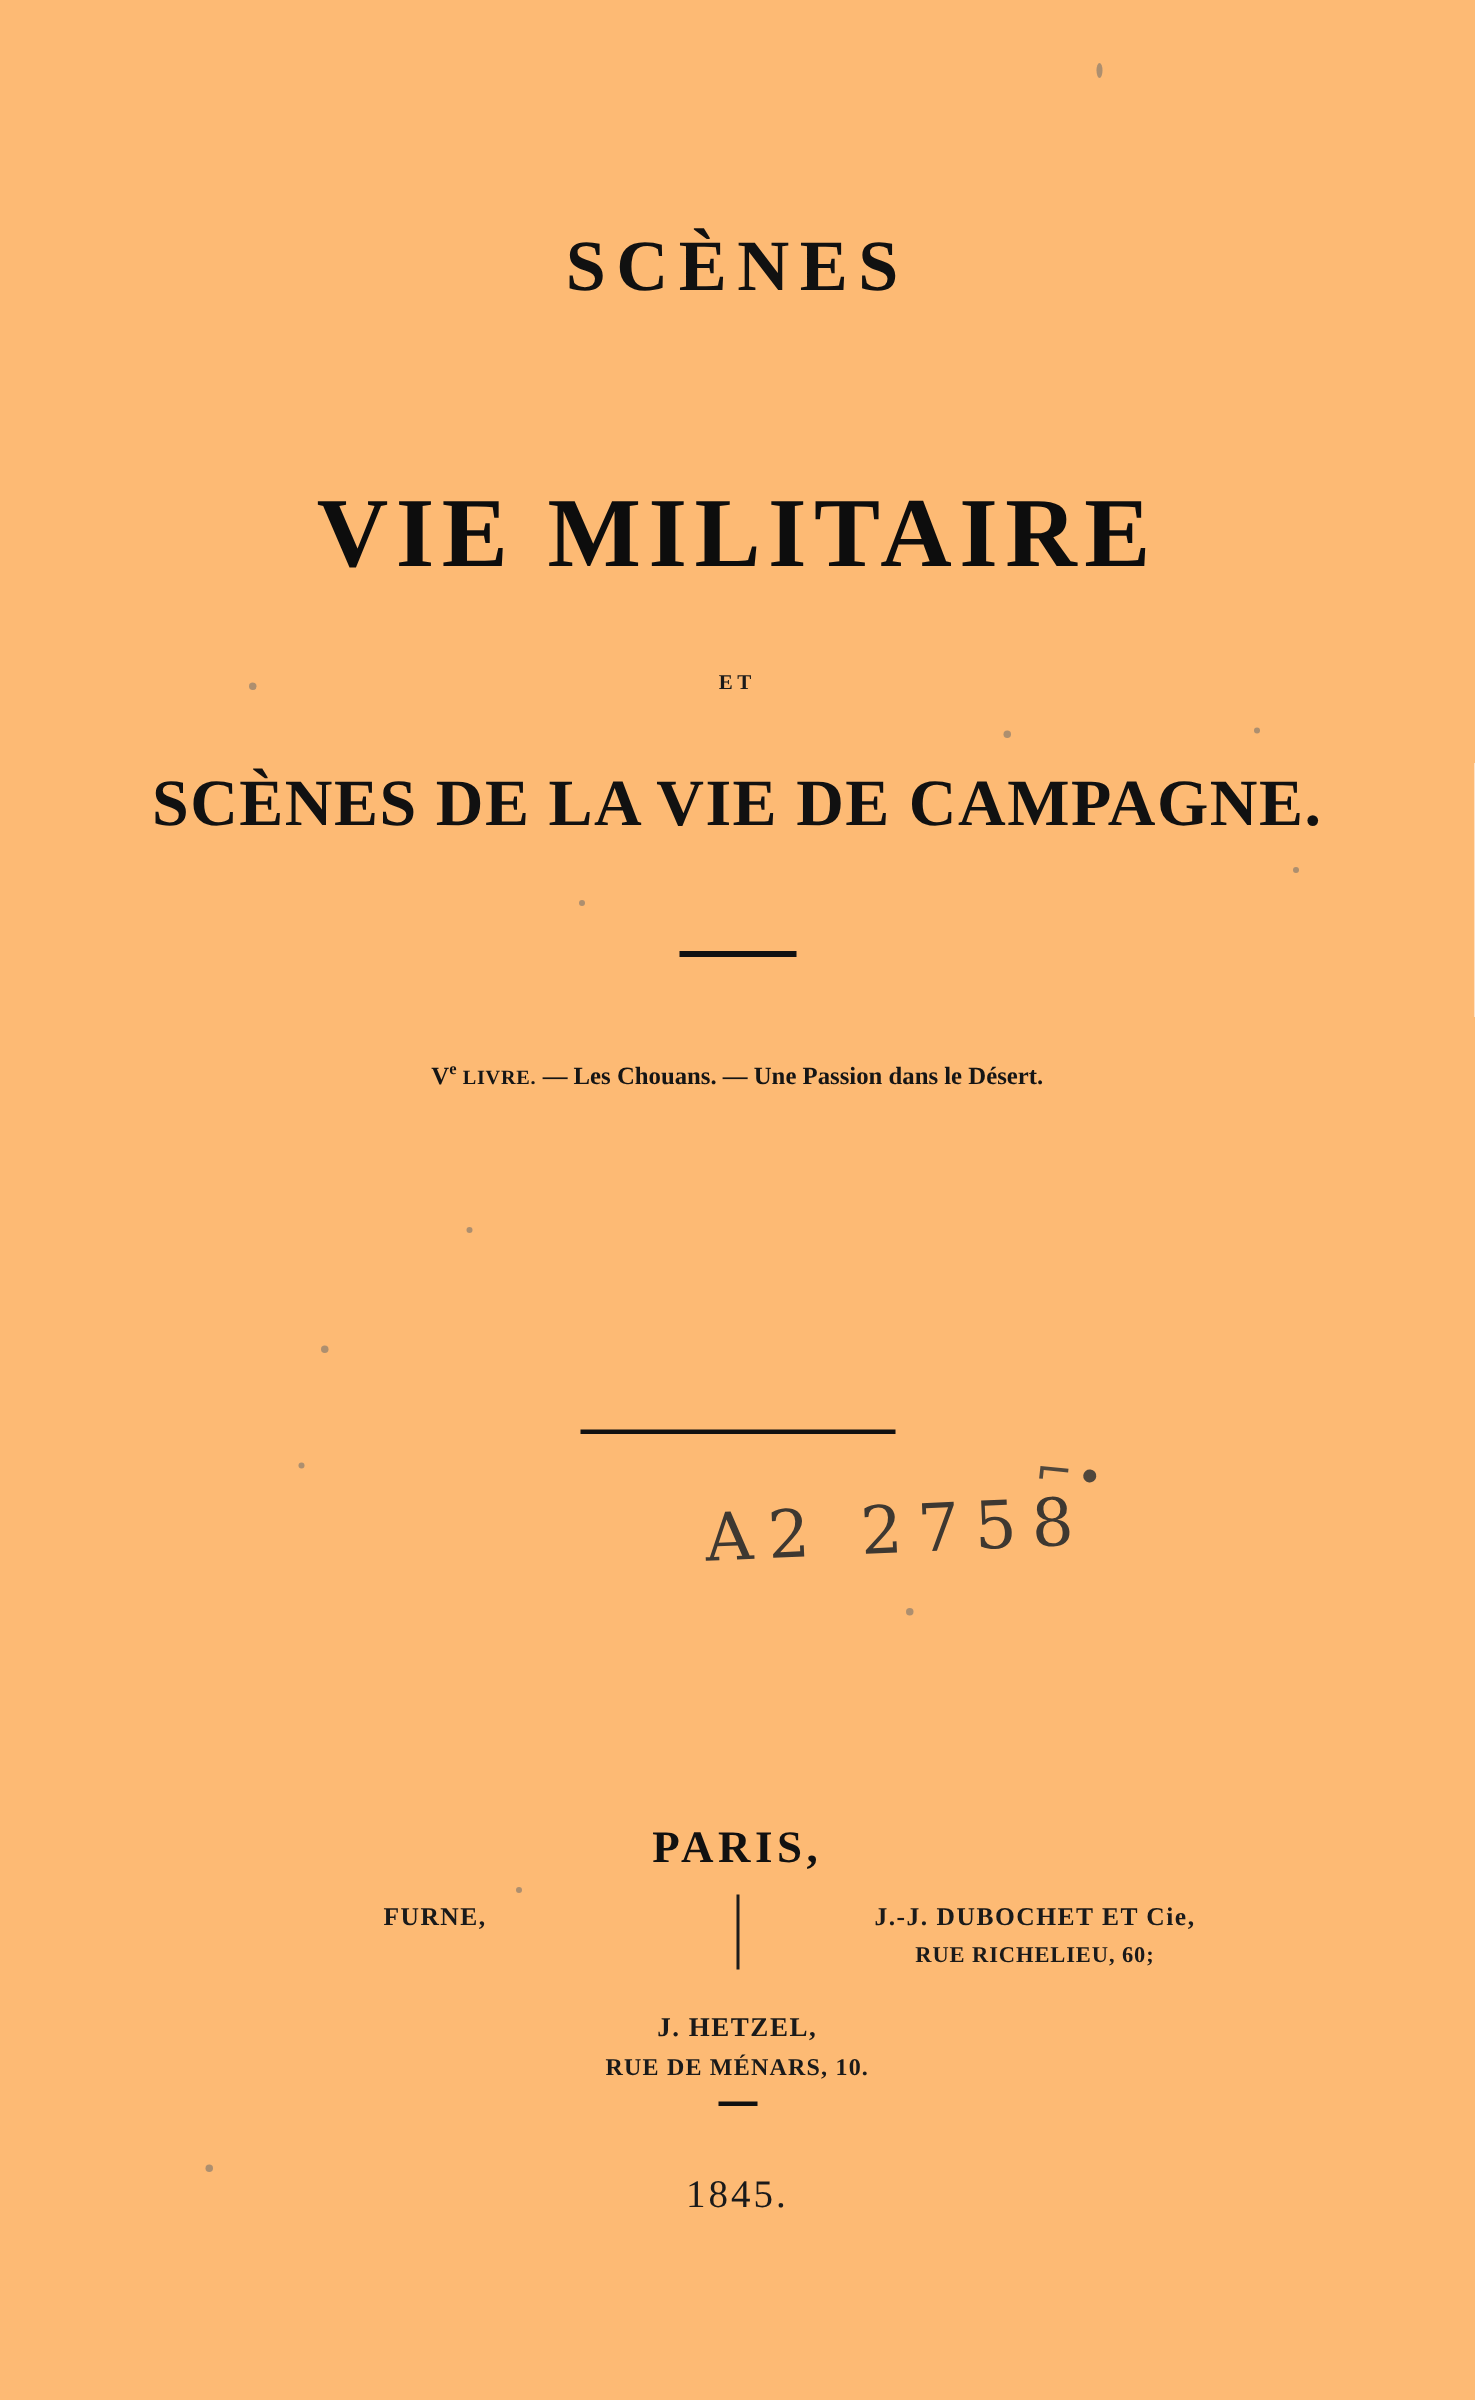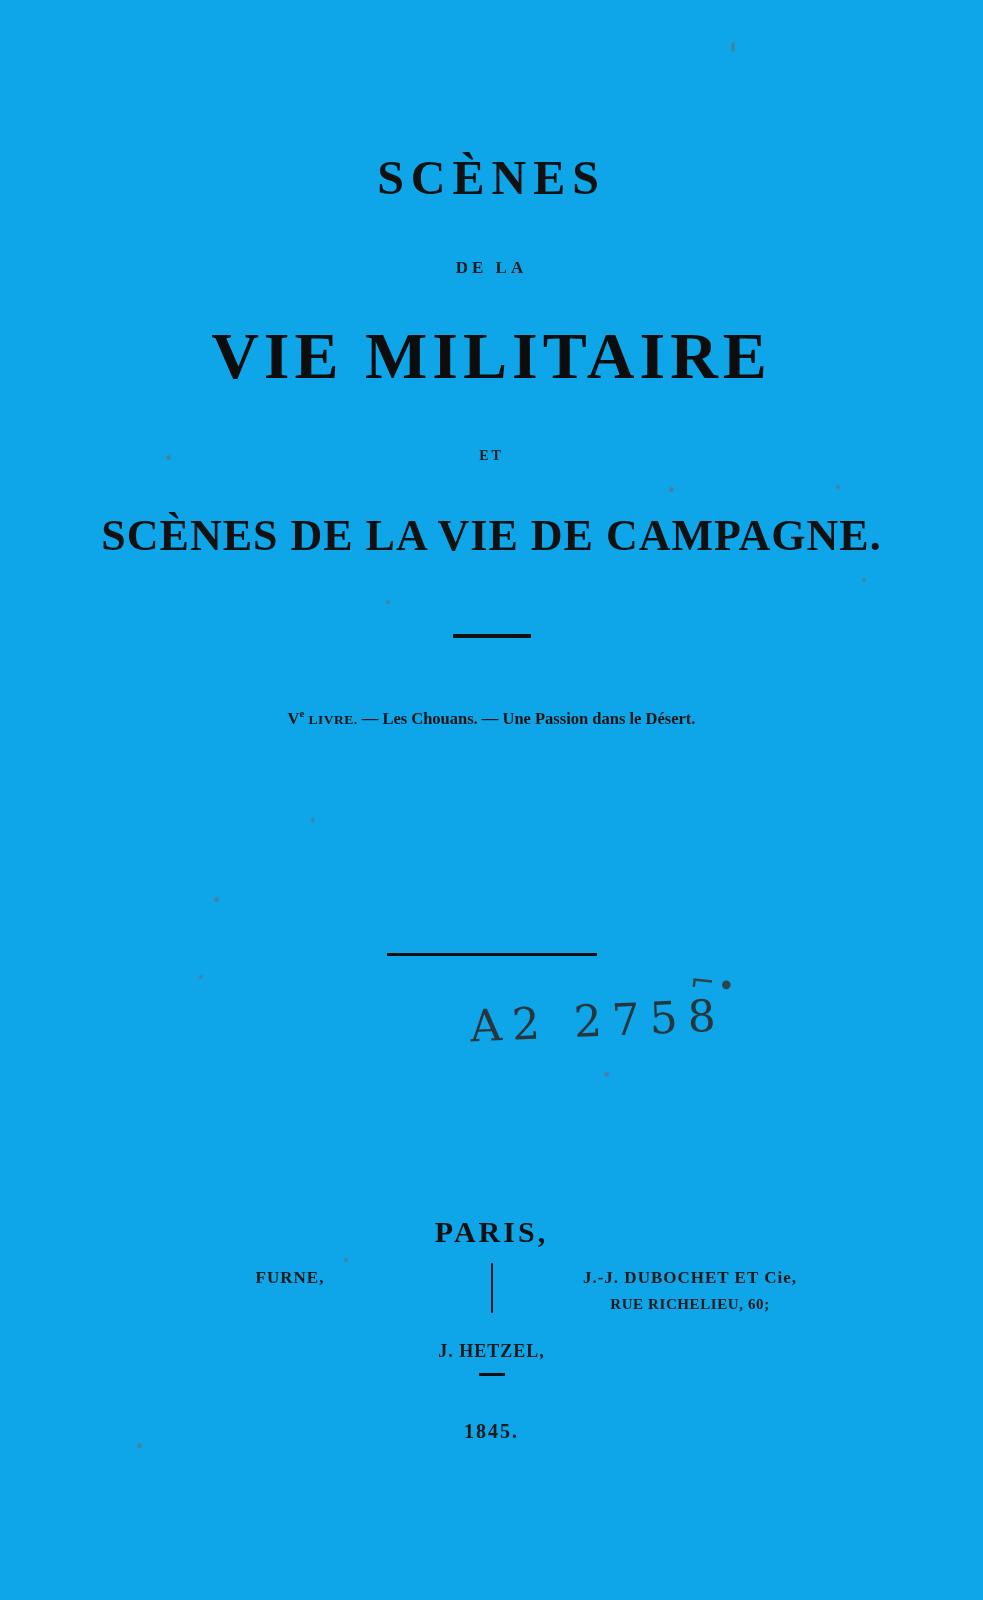--- a/index.html
+++ b/index.html
@@ -12,21 +12,21 @@
     height: 1600px;
     position: relative;
     font-family: "Liberation Serif", serif;
     color: #1a1a1a;
     overflow: hidden;
   }
 
   .page {
     position: absolute;
     inset: 0;
-    background: #0ea5e9;
+    background: #fdba74;
   }
 
   
   .speck {
     position: absolute;
     background: #6b6b6b;
     border-radius: 50%;
     opacity: .55;
   }
 
@@ -185,22 +185,22 @@
   }
   .pub-third .n { font-size: 18px; letter-spacing: 1px; }
   .pub-third .a { font-size: 16px; letter-spacing: .8px; }
   .rule-tiny {
     width: 26px;
     height: 3px;
     background: #111;
     margin: 8px auto 6px auto;
   }
   .year {
-    font-weight: bold;
-    font-size: 20px;
+    font-weight: normal;
+    font-size: 26px;
     letter-spacing: 2px;
     margin-top: 44px;
   }
 </style>
 </head>
 <body>
 
 <div class="page">
 
   <div class="speck" style="left:731px; top:42px; width:4px; height:10px;"></div>
@@ -210,21 +210,20 @@
   <div class="speck" style="left:862px; top:578px; width:4px; height:4px;"></div>
   <div class="speck" style="left:386px; top:600px; width:4px; height:4px;"></div>
   <div class="speck" style="left:311px; top:818px; width:4px; height:4px;"></div>
   <div class="speck" style="left:214px; top:897px; width:5px; height:5px;"></div>
   <div class="speck" style="left:199px; top:975px; width:4px; height:4px;"></div>
   <div class="speck" style="left:604px; top:1072px; width:5px; height:5px;"></div>
   <div class="speck" style="left:344px; top:1258px; width:4px; height:4px;"></div>
   <div class="speck" style="left:137px; top:1443px; width:5px; height:5px;"></div>
 
   <div class="title-block t-scenes">SCÈNES</div>
-  <div class="title-block t-dela">DE LA</div>
   <div class="title-block t-main">VIE MILITAIRE</div>
   <div class="title-block t-et">ET</div>
   <div class="title-block t-sub">SCÈNES DE LA VIE DE CAMPAGNE.</div>
 
   <div class="rule-short"></div>
 
   <div class="contents">
     <div>
       <span>V</span><span class="sup">e</span>
       <span class="small-caps">LIVRE.</span>
@@ -246,19 +245,20 @@
         <div class="pub-name">FURNE,</div>
       </div>
       <div class="pub-col pub-right">
         <div class="pub-name">J.-J. DUBOCHET ET Cie,</div>
         <div class="pub-addr">RUE RICHELIEU, 60;</div>
       </div>
     </div>
 
     <div class="pub-third">
       <div class="n">J. HETZEL,</div>
+      <div class="a">RUE DE MÉNARS, 10.</div>
     </div>
 
     <div class="rule-tiny"></div>
     <div class="year">1845.</div>
   </div>
 
 </div>
 
 </body></html>

